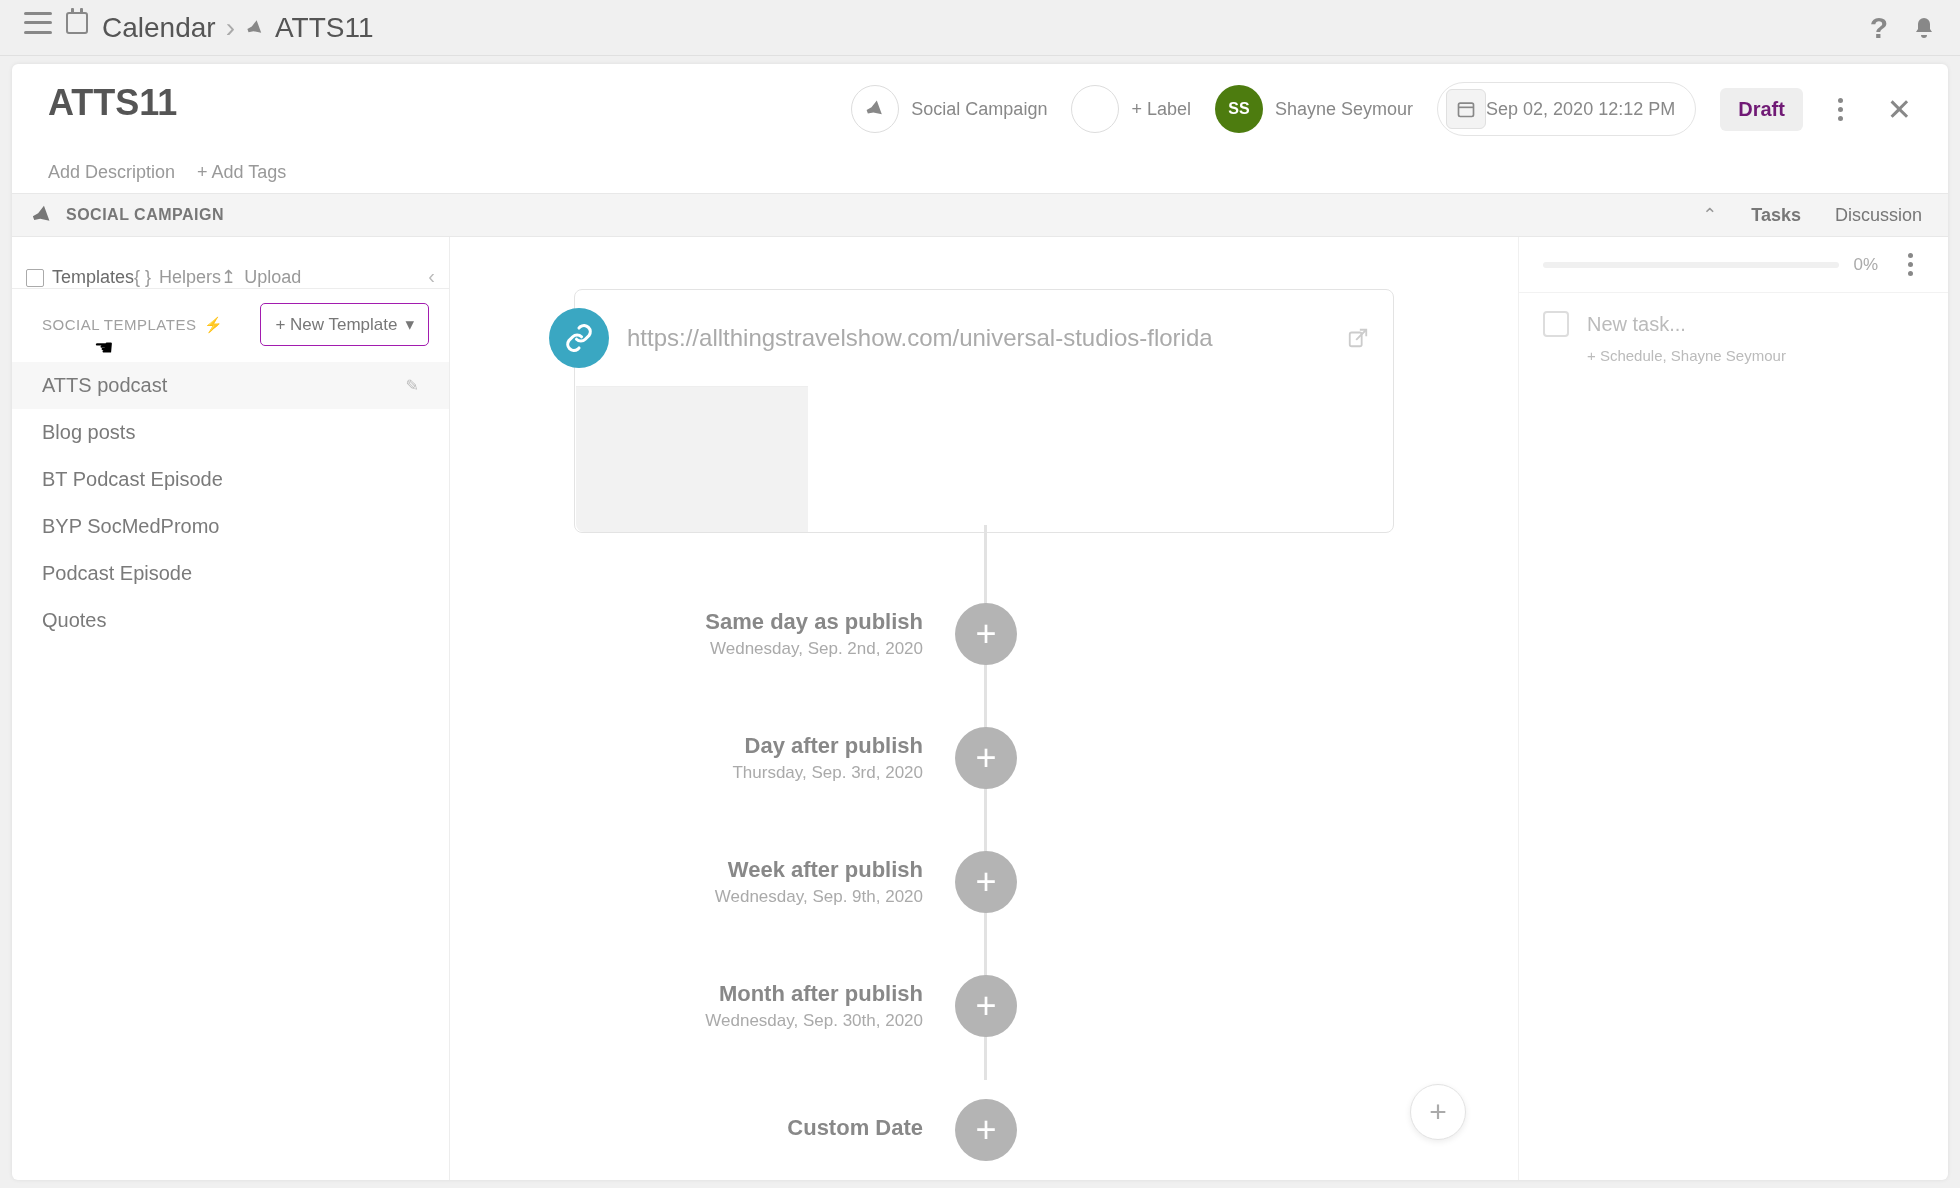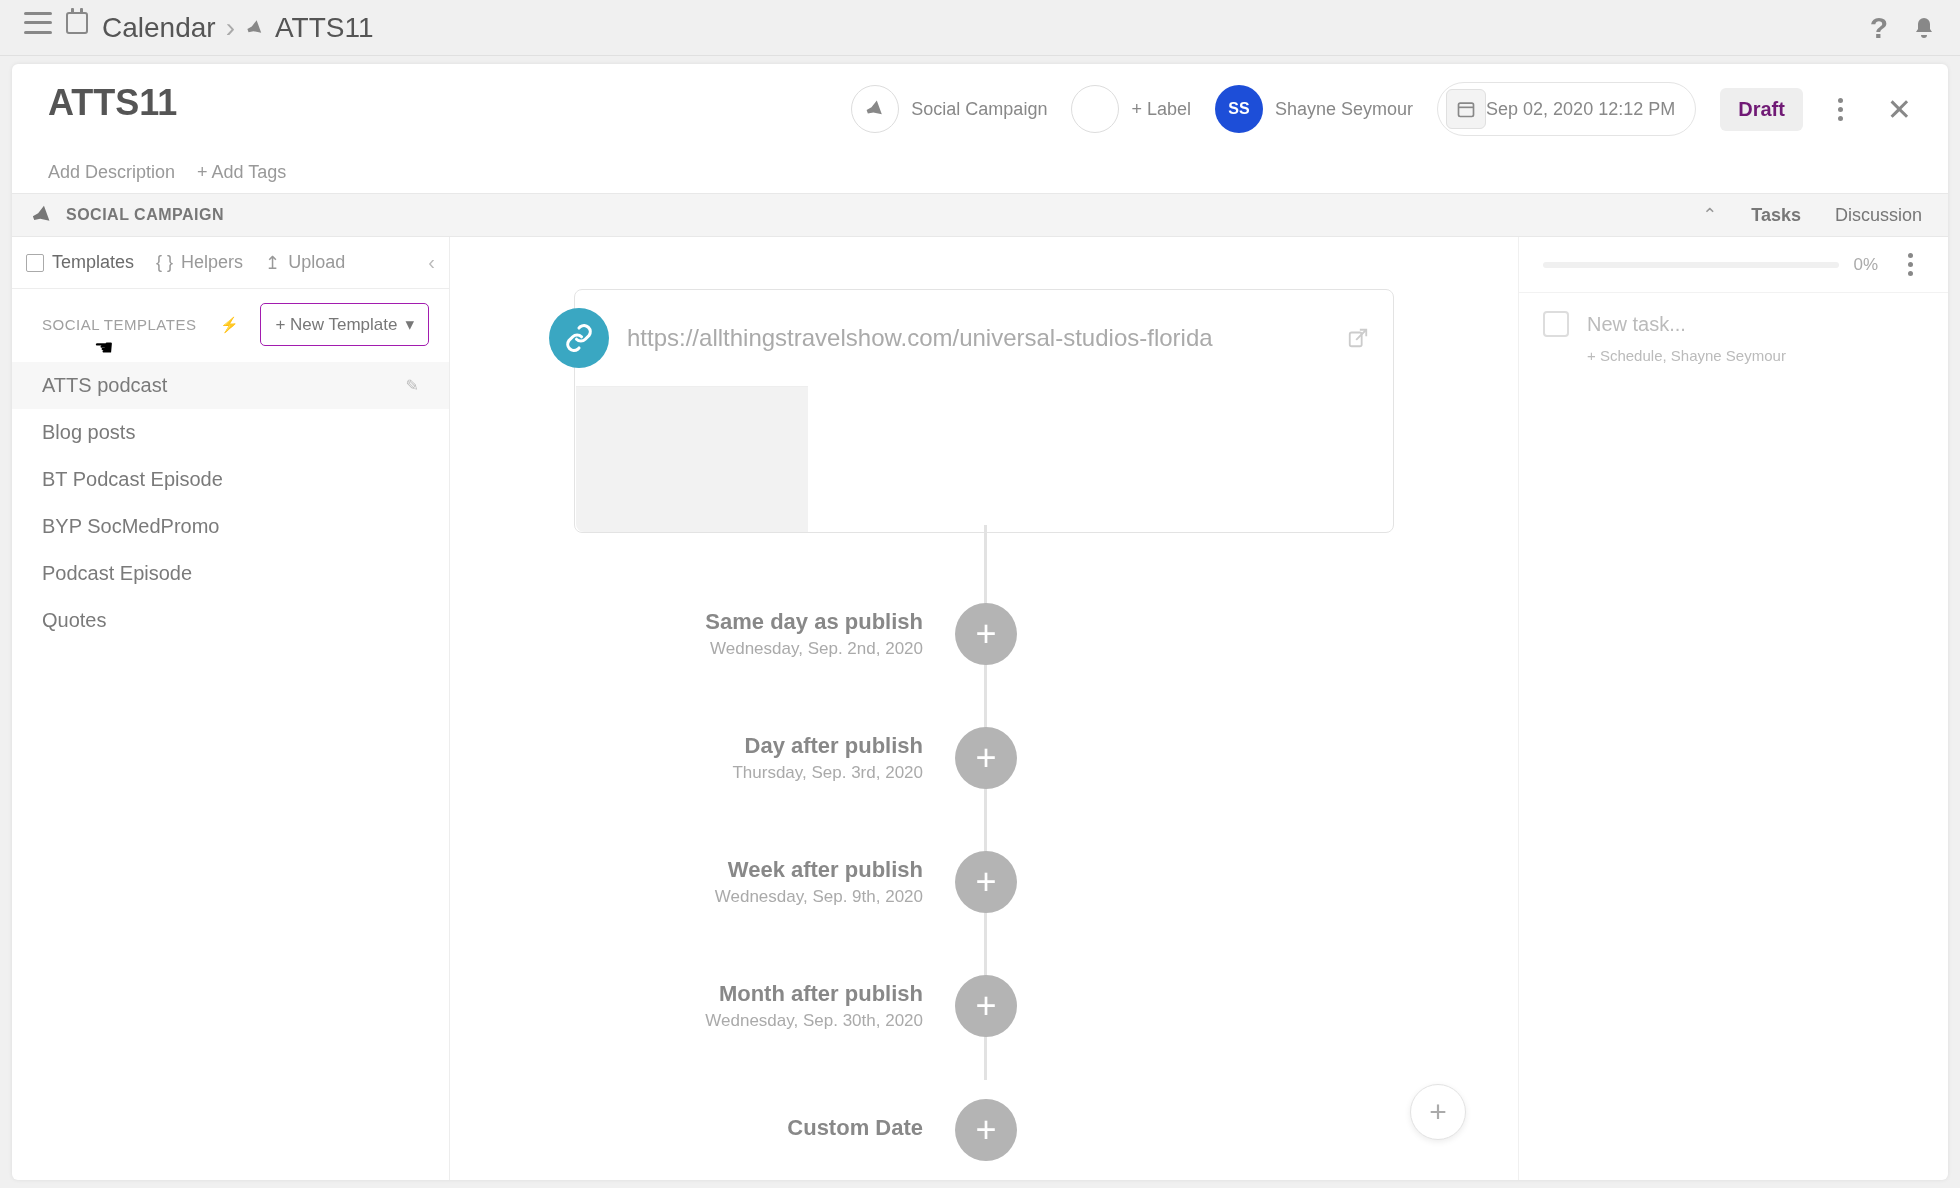--- a/index.html
+++ b/index.html
@@ -27,48 +27,48 @@
     
     .header { display: flex; align-items: flex-start; padding: 18px 28px 10px 36px; }
     .title-block { display: flex; flex-direction: column; gap: 10px; }
     .title { font-size: 36px; font-weight: 600; color: #555; }
     .title-sub { display: flex; gap: 22px; font-size: 18px; color: #999; }
     .sublink { cursor: pointer; margin-top: 28px; }
     .header-right { margin-left: auto; display: flex; align-items: center; gap: 24px; }
     .pill { display: flex; align-items: center; gap: 12px; }
     .circ { width: 48px; height: 48px; border-radius: 50%; display: flex; align-items: center; justify-content: center; }
     .circ-border { border: 1px solid #ddd; }
-    .circ-teal { background: #1d4ed8; color: #fff; font-size: 16px; font-weight: 600; }
+    .circ-teal { background: #4d7c0f; color: #fff; font-size: 16px; font-weight: 600; }
     .pill-label { font-size: 18px; color: #888; }
     .date-pill { display: flex; align-items: center; gap: 0; border: 1px solid #e4e4e4; border-radius: 28px; padding: 6px 20px 6px 8px; }
     .date-btn { width: 40px; height: 40px; border-radius: 6px; background: #f3f3f3; border: 1px solid #e0e0e0; display: flex; align-items: center; justify-content: center; }
     .status-draft { background: #eee; border-radius: 6px; padding: 10px 18px; font-size: 20px; color: #701a75; font-weight: 600; cursor: pointer; }
     .kebab { width: 28px; display: flex; flex-direction: column; align-items: center; gap: 4px; cursor: pointer; }
     .kebab i { width: 5px; height: 5px; background: #888; border-radius: 50%; }
     .close-btn { font-size: 30px; color: #888; cursor: pointer; padding: 0 8px; }
 
     
     .section-bar { background: #f4f4f4; border-top: 1px solid #e8e8e8; border-bottom: 1px solid #e8e8e8; display: flex; align-items: center; height: 44px; }
     .section-left { display: flex; align-items: center; gap: 12px; padding-left: 18px; font-size: 16px; font-weight: 700; color: #777; letter-spacing: 0.5px; }
     .megaphone { width: 24px; height: 24px; transform: rotate(-20deg); }
     .section-right { margin-left: auto; display: flex; align-items: center; gap: 34px; padding-right: 26px; }
     .collapse-caret { cursor: pointer; color: #999; font-size: 18px; }
     .tab-label { font-size: 18px; color: #777; cursor: pointer; }
     .tab-active { font-weight: 600; }
 
     
     .body { display: flex; flex: 1; overflow: hidden; }
     .sidepanel { width: 438px; border-right: 1px solid #ededed; display: flex; flex-direction: column; }
-    .side-tabs { display: flex; align-items: center; height: 52px; border-bottom: 1px solid #ededed; padding: 0 14px; gap: 22px; position: relative; }
+    .side-tabs { display: flex; align-items: flex-end; height: 52px; border-bottom: 1px solid #ededed; padding: 0 14px; position: relative; }
     .stab { display: flex; align-items: center; gap: 8px; font-size: 18px; color: #999; cursor: pointer; }
     .stab.active { color: #6b6b6b; font-weight: 500; }
     .stab-icon { width: 18px; height: 18px; border: 1px solid #aaa; border-radius: 2px; }
     .side-collapse { position: absolute; right: 14px; color: #bbb; cursor: pointer; font-size: 20px; }
     .side-subhead { display: flex; align-items: center; justify-content: space-between; padding: 14px 20px 10px 30px; }
-    .side-subhead-left { display:flex; align-items:center; gap:24px; font-size: 15px; color: #a0a0a0; letter-spacing: 0.5px; }
+    .side-subhead-left { display:flex; align-items:center; gap:8px; font-size: 15px; color: #a0a0a0; letter-spacing: 0.5px; }
     .new-template { border: 1px solid #a21caf; border-radius: 5px; padding: 10px 14px; font-size: 17px; color: #777; cursor: pointer; display: flex; align-items: center; gap: 8px; }
     .template-list { padding: 6px 0; }
     .template-item { padding: 12px 30px; font-size: 20px; color: #7a7a7a; cursor: pointer; display: flex; align-items: center; justify-content: space-between; }
     .template-item.hover { background: #f7f7f7; }
     .edit-pencil { color: #bbb; font-size: 16px; }
 
     .center { flex: 1; position: relative; overflow: auto; padding-bottom: 89px; }
     .card { margin: 52px auto 0; width: 820px; border: 1px solid #e3e3e3; border-radius: 8px; background: #fff; min-height: 220px; position: relative; }
     .card-row { display: flex; align-items: center; gap: 18px; padding: 18px 24px; }
     .link-chip { width: 60px; height: 60px; border-radius: 50%; background: #3aa7c2; display: flex; align-items: center; justify-content: center; margin-left: -50px; }

